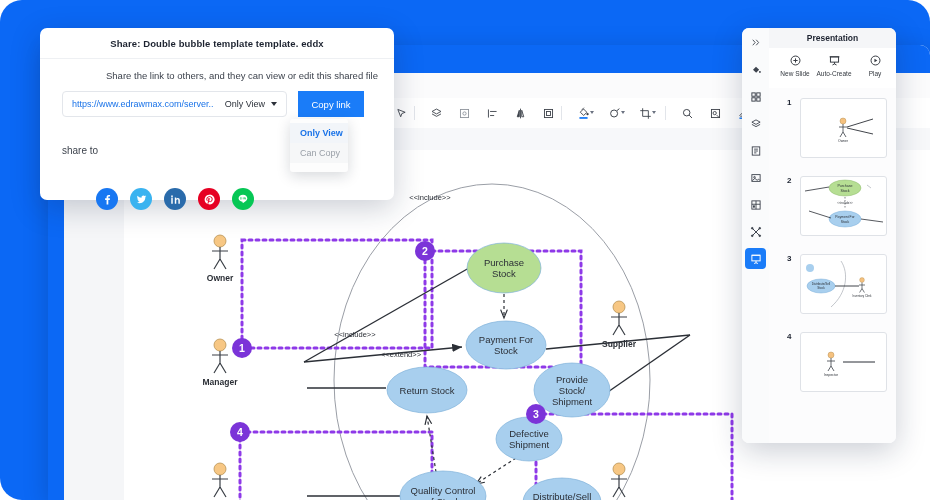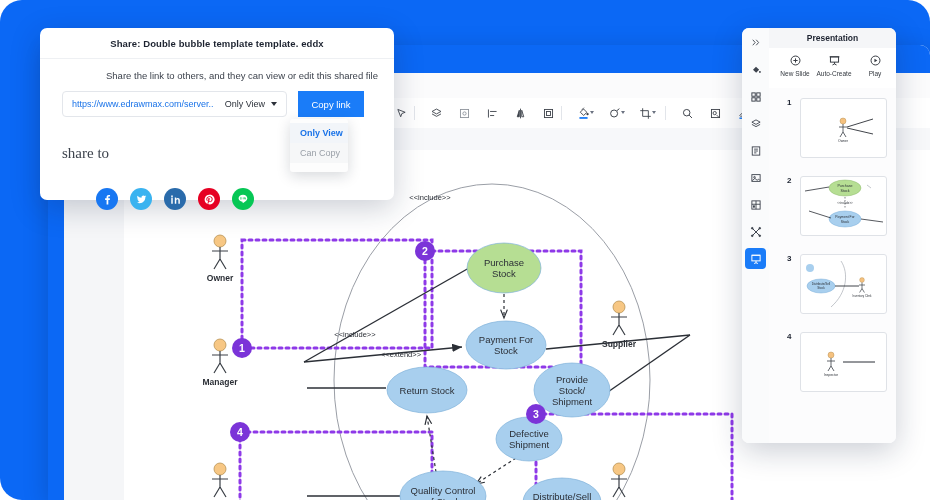--- a/index.html
+++ b/index.html
@@ -107,21 +107,21 @@
   }
   .perm-menu{
     position:absolute;left:250px;top:91px;width:58px;
     background:#fdfdfd;border-radius:3px;
     box-shadow:0 4px 14px rgba(20,30,50,.17);
     padding:4px 0 9px 0;
   }
   .perm-opt{font-size:9px;padding:5px 0 5px 10px;}
   .perm-opt.on{color:#1a73e8;background:#f2f5f9;font-weight:bold;}
   .perm-opt.off{color:#9aa0a8;background:#f6f7f8;}
-  .share-to{position:absolute;left:22px;top:117px;font-size:15px;color:#3d434d;font-family:Liberation Serif, serif;}
+  .share-to{position:absolute;left:22px;top:117px;font-size:10px;color:#3d434d;}
   .socials{position:absolute;left:56px;top:160px;}
   .soc{
     position:absolute;top:0;width:22px;height:22px;border-radius:50%;
     display:flex;align-items:center;justify-content:center;
   }
   .soc svg{display:block;}
 
   
   .pres-panel{
     position:absolute;left:742px;top:28px;width:154px;height:415px;

